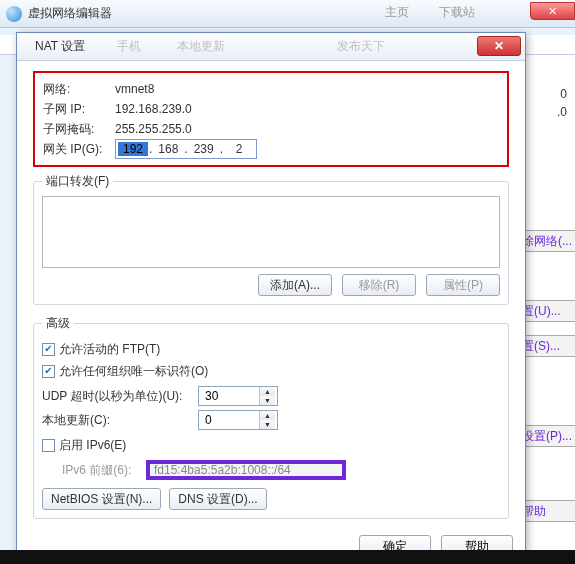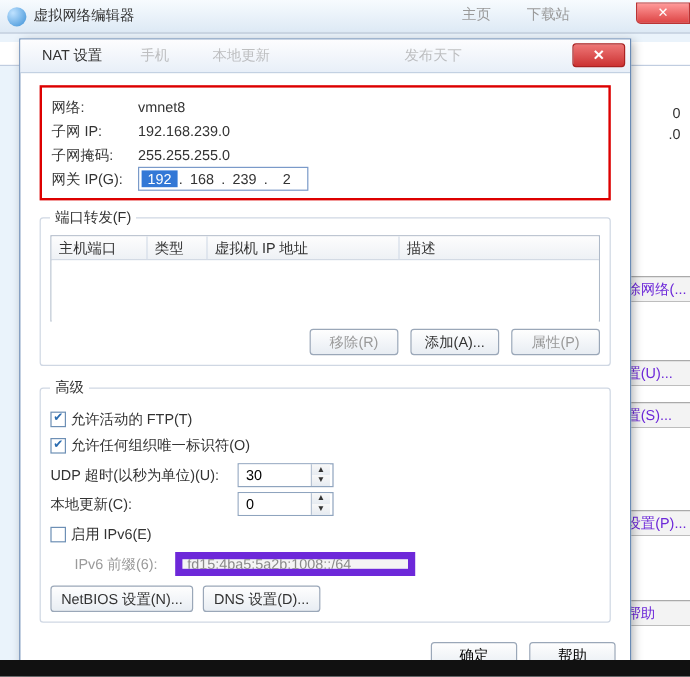--- a/index.html
+++ b/index.html
@@ -22,21 +22,21 @@
 .dlg-ghost { position:absolute; font-size:12px; color:#999; opacity:.6; filter:blur(.4px); }
 .dlg-close { position:absolute; right:4px; top:3px; width:44px; height:20px; background:linear-gradient(#e77,#c33); border:1px solid #a22; border-radius:3px; color:#fff; font-weight:bold; text-align:center; line-height:18px; font-size:12px; }
 .dlg-body { padding:10px 16px 6px 16px; font-size:12px; color:#333; }
 
 .red-box { border:2px solid #d00; padding:6px 8px 6px 8px; margin-bottom:6px; }
 .info-row { display:flex; align-items:center; height:20px; }
 .info-row .lbl { width:72px; }
 .gateway-row .lbl { width:72px; }
 .ip-box { display:inline-flex; align-items:center; border:1px solid #7a9ac9; height:20px; background:#fff; font-family:Tahoma,monospace; padding:0 2px; }
 .ip-oct { width:30px; text-align:center; }
-.ip-oct.sel { background:#3378d6; color:#ffffff; }
+.ip-oct.sel { background:#3378d6; color:#000000; }
 .ip-dot { padding:0 1px; }
 
 fieldset { border:1px solid #cfd7e3; border-radius:3px; margin:4px 0 10px 0; padding:6px 8px 8px 8px; }
 fieldset legend { font-size:12px; padding:0 4px; color:#333; }
 
 .tbl-wrap { border:1px solid #aeb9c8; background:#fff; height:72px; }
 .tbl-head { display:flex; background:linear-gradient(#fdfdfd,#eef1f5); border-bottom:1px solid #c9d2de; height:20px; font-size:12px; }
 .tbl-head div { border-right:1px solid #d5dde8; padding:2px 6px; }
 .tbl-body { height:52px; background:#fff; }
 
@@ -48,21 +48,21 @@
 .chk { width:13px; height:13px; border:1px solid #6d8fb5; background:#fff; display:inline-flex; align-items:center; justify-content:center; font-size:10px; color:#2b6cb0; line-height:1; }
 .chk.checked::before { content:"✔"; }
 .num-field { display:flex; align-items:center; gap:6px; margin:4px 0; }
 .num-field .lbl { width:150px; }
 .spin { display:flex; border:1px solid #8fa4be; height:20px; background:#fff; width:80px; }
 .spin input { border:none; width:60px; text-align:left; padding-left:6px; font-size:12px; outline:none; }
 .spin .arrows { width:16px; display:flex; flex-direction:column; border-left:1px solid #b7c3d3; }
 .spin .arrows div { flex:1; font-size:7px; text-align:center; line-height:9px; background:linear-gradient(#f8f8f8,#e6ebf1); cursor:default; }
 .ipv6-row { display:flex; align-items:center; gap:6px; margin:4px 0 2px 20px; }
 .ipv6-row .lbl { color:#9a9a9a; width:78px; }
-.ipv6-row input { border:6px solid #6d28d9; background:#f4f4f4; color:#8a8a8a; width:200px; height:20px; font-size:12px; padding-left:4px; }
+.ipv6-row input { border:4px solid #6d28d9; background:#f4f4f4; color:#8a8a8a; width:200px; height:20px; font-size:12px; padding-left:4px; }
 
 .bottom-btns { display:flex; gap:8px; margin-top:8px; }
 .dlg-footer { display:flex; justify-content:flex-end; gap:10px; padding:0 12px 12px 0; margin-top:auto; }
 .dlg-footer .btn { min-width:72px; }
 
 .dark-strip { position:absolute; bottom:0; left:0; width:575px; height:14px; background:#111; }
 </style>
 </head>
 <body>
 
@@ -122,31 +122,25 @@
           <span class="ip-oct">239</span>
             <span class="ip-dot">.</span>
           <span class="ip-oct">2</span>
         </span>
       </div>
     </div>
 
     <fieldset>
       <legend>端口转发(F)</legend>
       <div class="tbl-wrap">
-        <div class="tbl-head">
-          <div style="width:80px">主机端口</div>
-          <div style="width:50px">类型</div>
-          <div style="width:160px">虚拟机 IP 地址</div>
-          <div style="flex:1;border-right:none">描述</div>
-        </div>
         <div class="tbl-body"></div>
       </div>
       <div class="btn-row">
+        <div class="btn">添加(A)...</div>
         <div class="btn disabled">移除(R)</div>
-        <div class="btn">添加(A)...</div>
         <div class="btn disabled">属性(P)</div>
       </div>
     </fieldset>
 
     <fieldset>
       <legend>高级</legend>
 
       <div class="adv-row">
         <span class="chk checked"></span>
         <span>允许活动的 FTP(T)</span>

